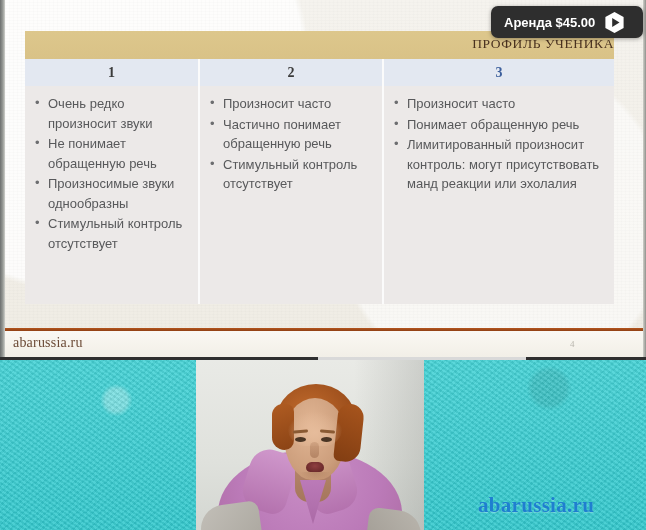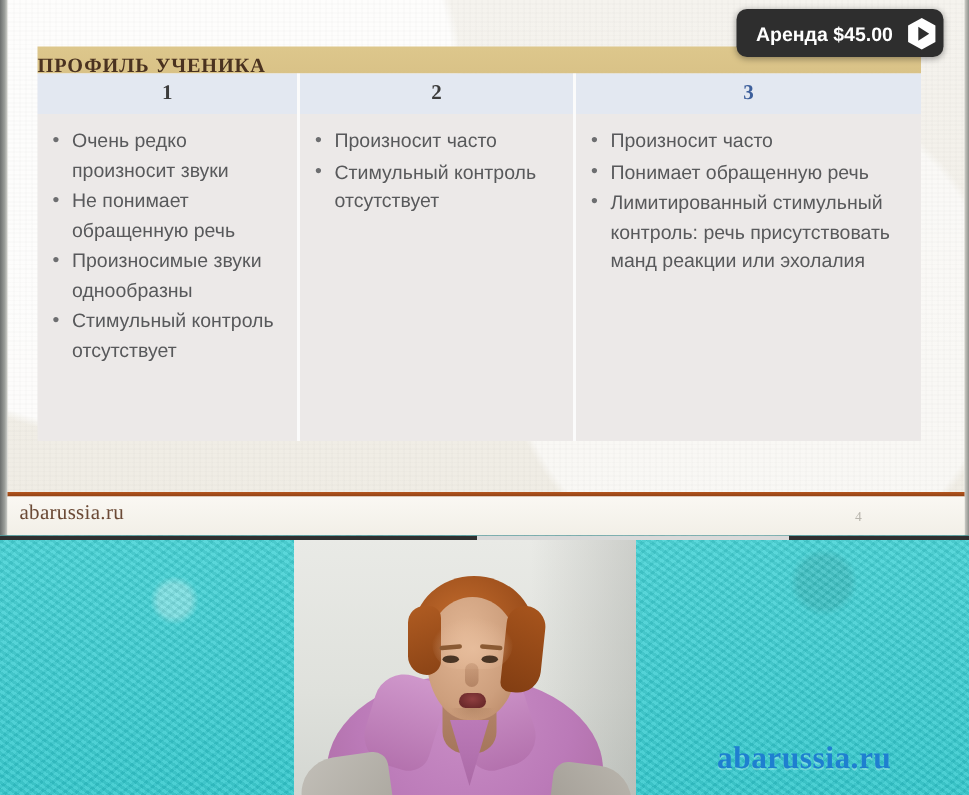--- a/index.html
+++ b/index.html
@@ -38,25 +38,25 @@
   .edge-right {
     position:absolute; right:0; top:0; width:3px; height:357px;
     background:linear-gradient(90deg,#cfcfc9,#8f918c);
   }
 
   
   .tbl {
     position:absolute; left:25px; top:31px; width:589px;
   }
   .tbl-title {
-    height:18px; line-height:26px;
+    height:28px; line-height:26px;
     background:linear-gradient(180deg,#ddc78c 0%,#d9c287 100%);
-    text-align:left;
-    font-family:"Liberation Serif", serif;
-    font-weight:bold;
+    text-align:right;
+    font-family:"Liberation Serif", serif;
+    font-weight:normal;
     font-size:13.5px;
     letter-spacing:.6px;
     color:#4a3220;
   }
   .tbl-head { display:flex; height:27px; background:#e3e8f1; }
   .tbl-head .hc {
     flex:0 0 auto;
     display:flex; align-items:center; justify-content:center;
     font-family:"Liberation Serif", serif;
     font-weight:bold; font-size:14px;
@@ -113,21 +113,21 @@
     position:absolute; left:565px; top:8px;
     font-size:9px; color:#b9b6ae;
     font-family:"Liberation Serif", serif;
   }
 
   
   .rent-badge {
     position:absolute; left:491px; top:6px;
     height:32px;
     display:flex; align-items:center; gap:8px;
-    padding:0 3px 0 13px;
+    padding:0 17px 0 13px;
     background:#2e2e2e;
     border-radius:7px;
     box-shadow:0 1px 4px rgba(0,0,0,.35);
     z-index:30;
   }
   .rent-label {
     color:#ffffff;
     font-size:13px;
     font-weight:bold;
     white-space:nowrap;
@@ -294,29 +294,30 @@
             <li>Очень редко произносит звуки</li>
             <li>Не понимает обращенную речь</li>
             <li>Произносимые звуки однообразны</li>
             <li>Стимульный контроль отсутствует</li>
           </ul>
         </div>
 
         <div class="bc w2">
           <ul class="items">
             <li>Произносит часто</li>
+            <li>Частично понимает обращенную речь</li>
             <li>Стимульный контроль отсутствует</li>
           </ul>
         </div>
 
         <div class="bc w3">
           <ul class="items">
             <li>Произносит часто</li>
             <li>Понимает обращенную речь</li>
-            <li>Лимитированный стимульный контроль: речь присутствовать манд реакции или эхолалия</li>
+            <li>Лимитированный произносит контроль: могут присутствовать манд реакции или эхолалия</li>
           </ul>
         </div>
 
       </div>
     </div>
 
     <div class="brown-rule"></div>
     <div class="footer">
       <div class="footer-url">abarussia.ru</div>
       <div class="footer-mark">4</div>

